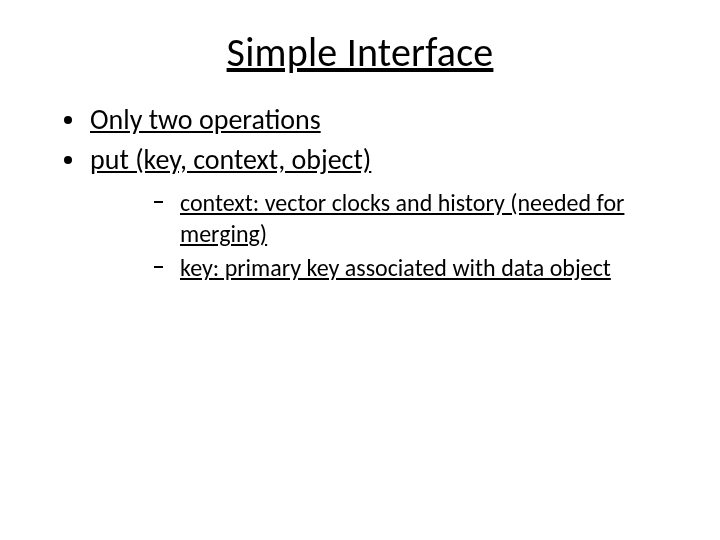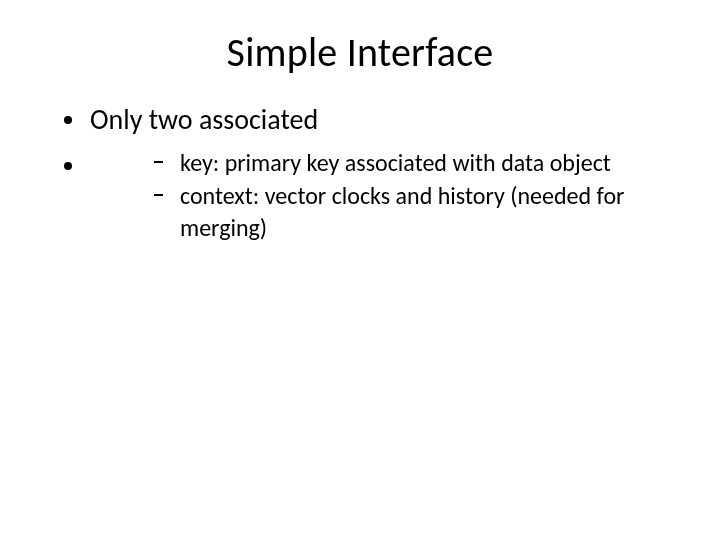--- a/index.html
+++ b/index.html
@@ -10,20 +10,21 @@
     background: #fff;
     font-family: Calibri, "Segoe UI", Arial, sans-serif;
     color: #000;
   }
   .slide {
     width: 720px;
     height: 512px;
     position: relative;
     box-sizing: border-box;
     padding: 28px 44px 44px 44px;
+    text-decoration: underline;
   }
   .title {
     text-align: center;
     font-size: 40px;
     font-weight: 400;
     margin: 0 0 24px 0;
     letter-spacing: 0.2px;
   }
   ul.level1 {
     list-style: none;
@@ -70,26 +71,27 @@
   }
 </style>
 </head>
 <body>
 
 <div class="slide">
   <h1 class="title">Simple Interface</h1>
 
   <ul class="level1">
     <li>
-      <span>Only two associated</span>
+      <span>Only two operations</span>
     </li>
     <li>
+      <span>put (key, context, object)</span>
       <ul class="level2">
         <li>
-          <span>key: primary key associated with data object</span>
+          <span>context: vector clocks and history (needed for merging)</span>
         </li>
         <li>
-          <span>context: vector clocks and history (needed for merging)</span>
+          <span>key: primary key associated with data object</span>
         </li>
       </ul>
     </li>
   </ul>
 </div>
 
 </body></html>

